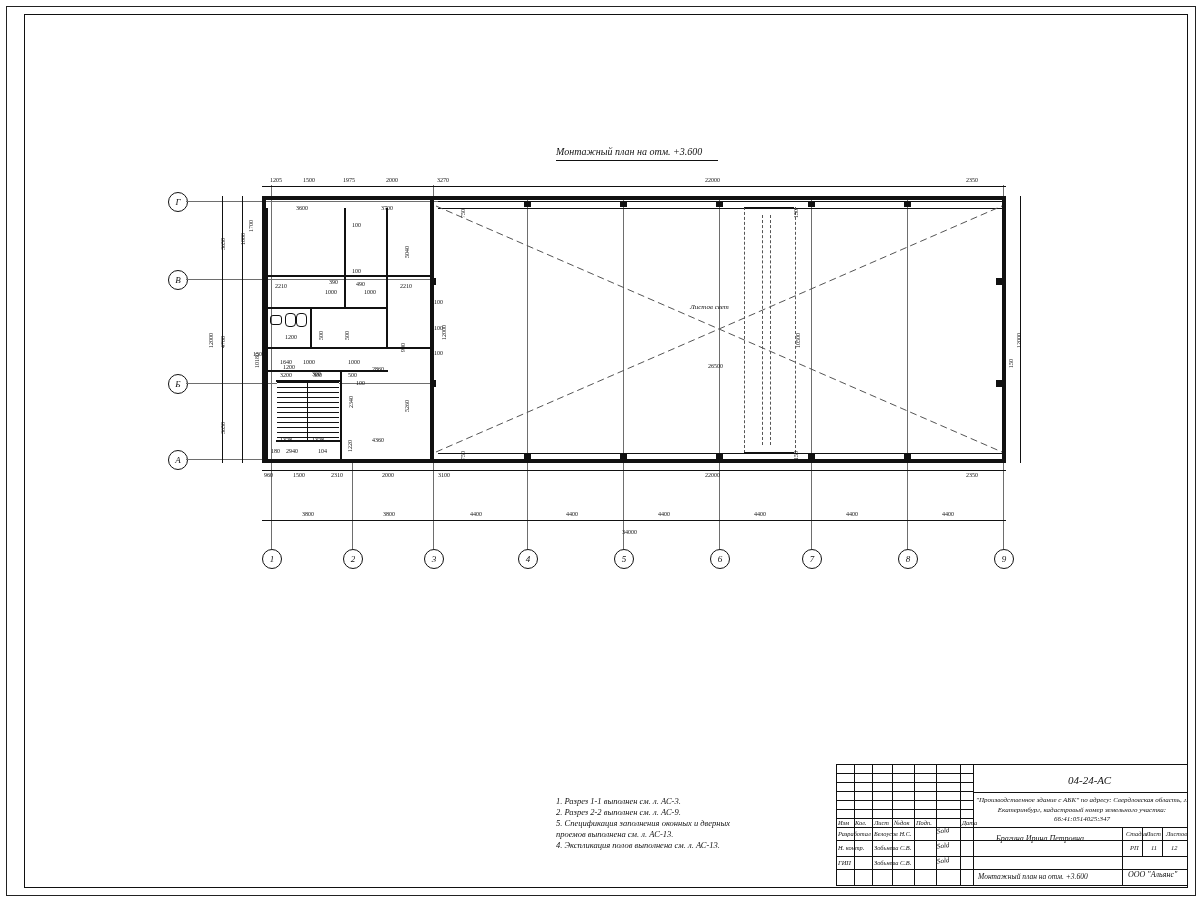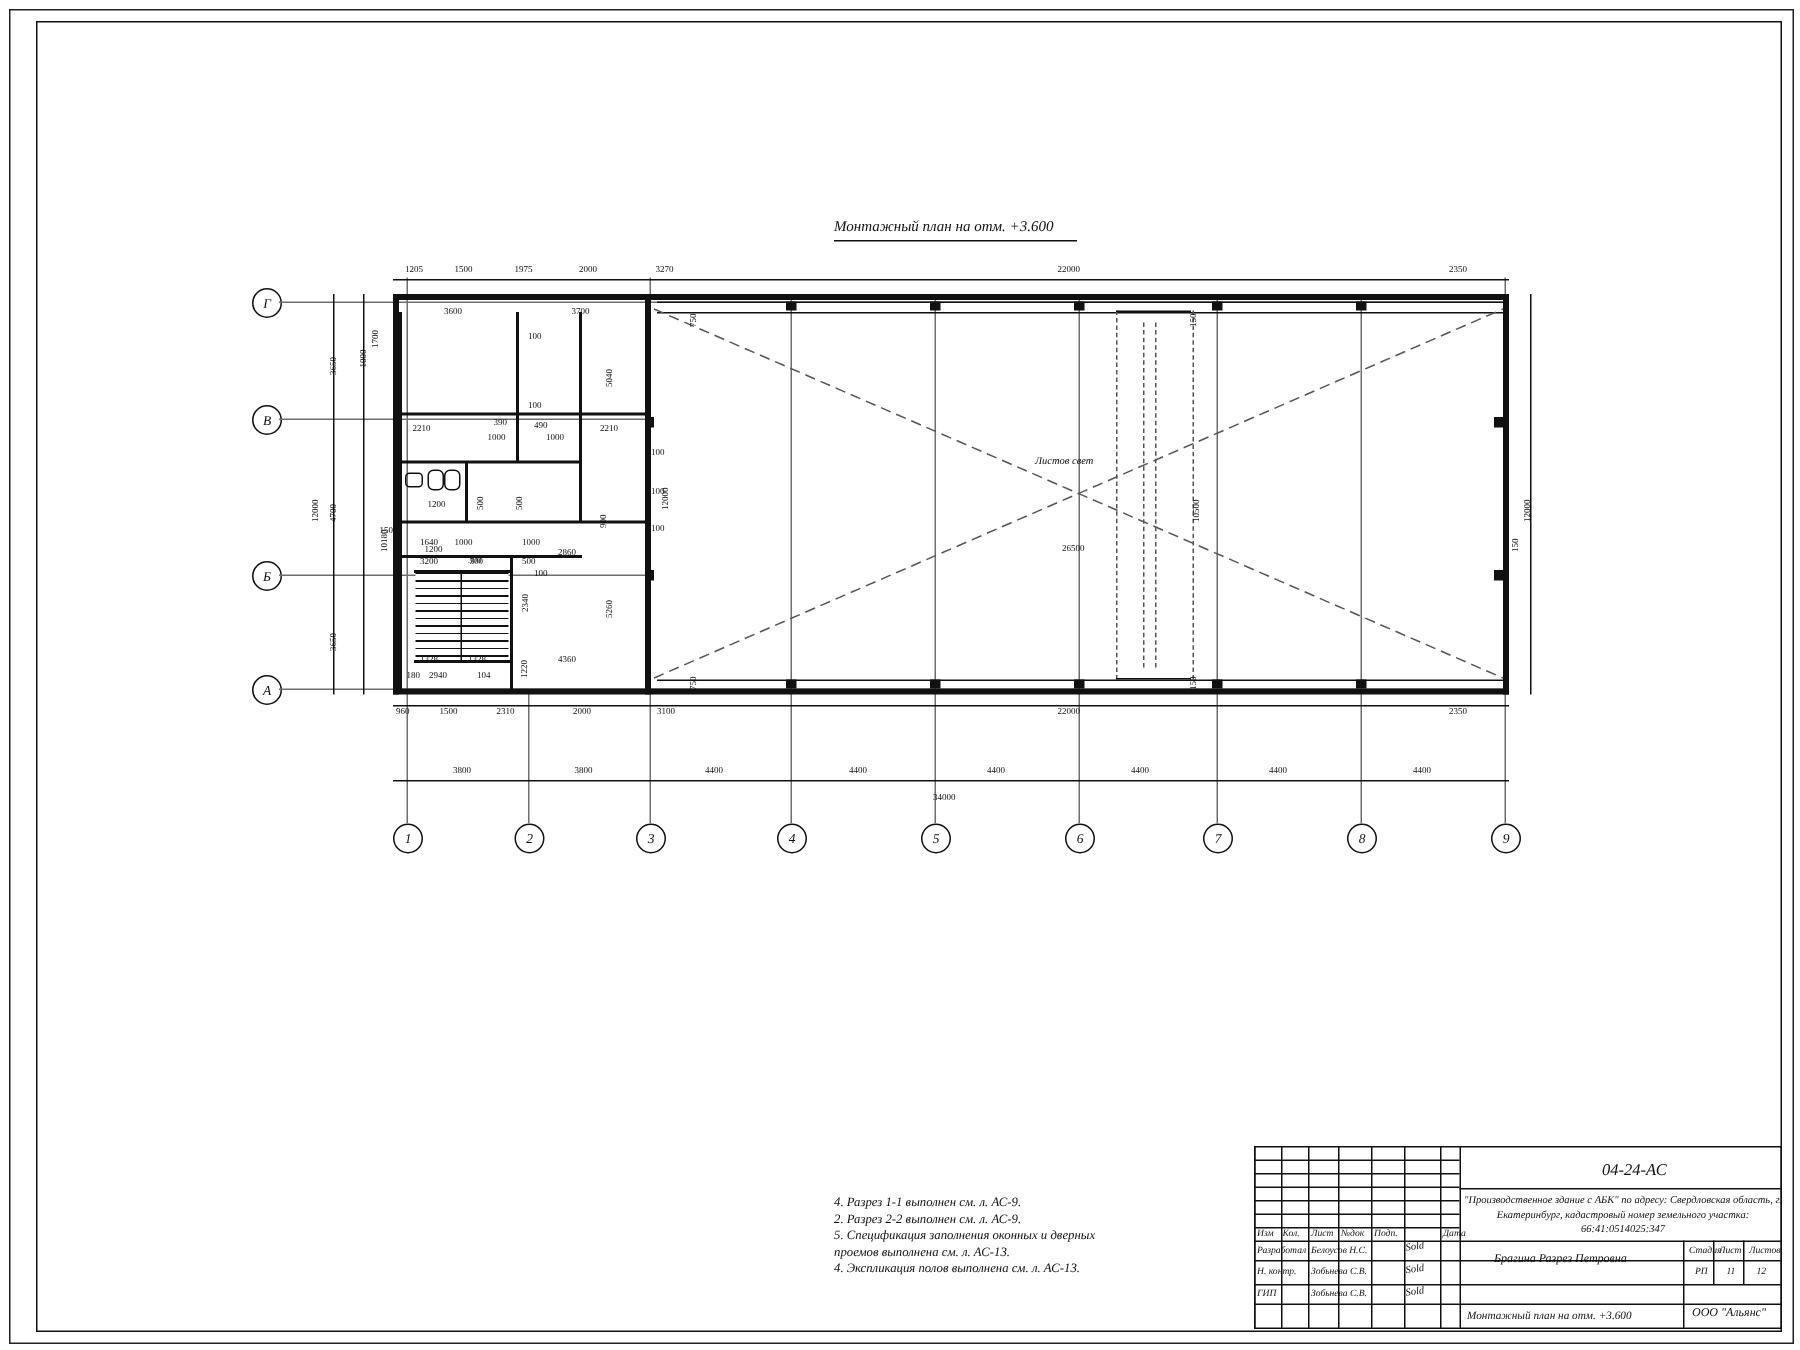--- a/index.html
+++ b/index.html
@@ -213,21 +213,21 @@
   <div class="dim abs" style="left:283px;top:364px;">1200</div>
   <div class="dimv abs" style="left:400px;top:352px;">900</div>
   <div class="dim abs" style="left:434px;top:325px;">100</div>
   <div class="dimv abs" style="left:441px;top:340px;">12000</div>
   <div class="dimv abs" style="left:460px;top:218px;">750</div>
   <div class="dimv abs" style="left:460px;top:460px;">750</div>
   <div class="dimv abs" style="left:793px;top:218px;">150</div>
   <div class="dimv abs" style="left:793px;top:460px;">150</div>
 
   <div class="notes abs" style="left:556px;top:796px;">
-    <div>4. Разрез 1-1 выполнен см. л. АС-9.</div>
+    <div>1. Разрез 1-1 выполнен см. л. АС-3.</div>
     <div>2. Разрез 2-2 выполнен см. л. АС-9.</div>
     <div>5. Спецификация заполнения оконных и дверных</div>
     <div>    проемов выполнена см. л. АС-13.</div>
     <div>4. Экспликация полов выполнена см. л. АС-13.</div>
   </div>
 
   <div class="stamp">
 
     <div class="abs" style="left:0;top:0;width:352px;height:122px;border:1.2px solid #111;box-sizing:border-box;"></div>
 
@@ -272,21 +272,21 @@
     <div class="sign abs" style="left:101px;top:78px;font-size:7px;">Sold</div>
 
     <div class="scell it" style="left:2px;top:95px;">ГИП</div>
     <div class="scell it" style="left:38px;top:95px;">Зобьнева С.В.</div>
     <div class="sign abs" style="left:101px;top:93px;font-size:7px;">Sold</div>
 
     <div class="big abs" style="left:232px;top:10px;">04-24-АС</div>
 
     <div class="abs" style="left:140px;top:32px;width:212px;font-family:'Liberation Serif',serif;font-style:italic;font-size:7px;line-height:9.5px;color:#111;text-align:center;">"Производственное здание с АБК" по адресу: Свердловская область, г. Екатеринбург, кадастровый номер земельного участка: 66:41:0514025:347</div>
 
-    <div class="abs it" style="left:160px;top:70px;font-family:'Liberation Serif',serif;font-style:italic;font-size:8px;color:#111;">Брагина Разрез Петровна</div>
+    <div class="abs it" style="left:160px;top:70px;font-family:'Liberation Serif',serif;font-style:italic;font-size:8px;color:#111;">Брагина Ирина Петровна</div>
 
     <div class="abs" style="left:142px;top:108px;font-family:'Liberation Serif',serif;font-style:italic;font-size:7.5px;color:#111;">Монтажный план на отм. +3.600</div>
 
     <div class="scell it" style="left:290px;top:66px;">Стадия</div>
     <div class="scell it" style="left:310px;top:66px;">Лист</div>
     <div class="scell it" style="left:330px;top:66px;">Листов</div>
 
     <div class="scell it" style="left:294px;top:80px;">РП</div>
     <div class="scell it" style="left:315px;top:80px;">11</div>
     <div class="scell it" style="left:335px;top:80px;">12</div>

